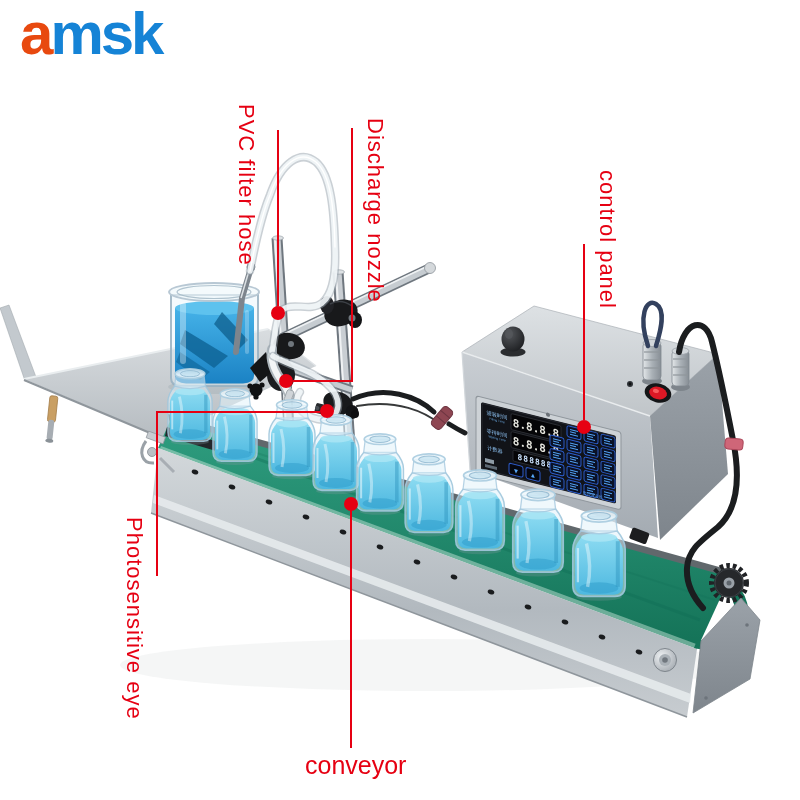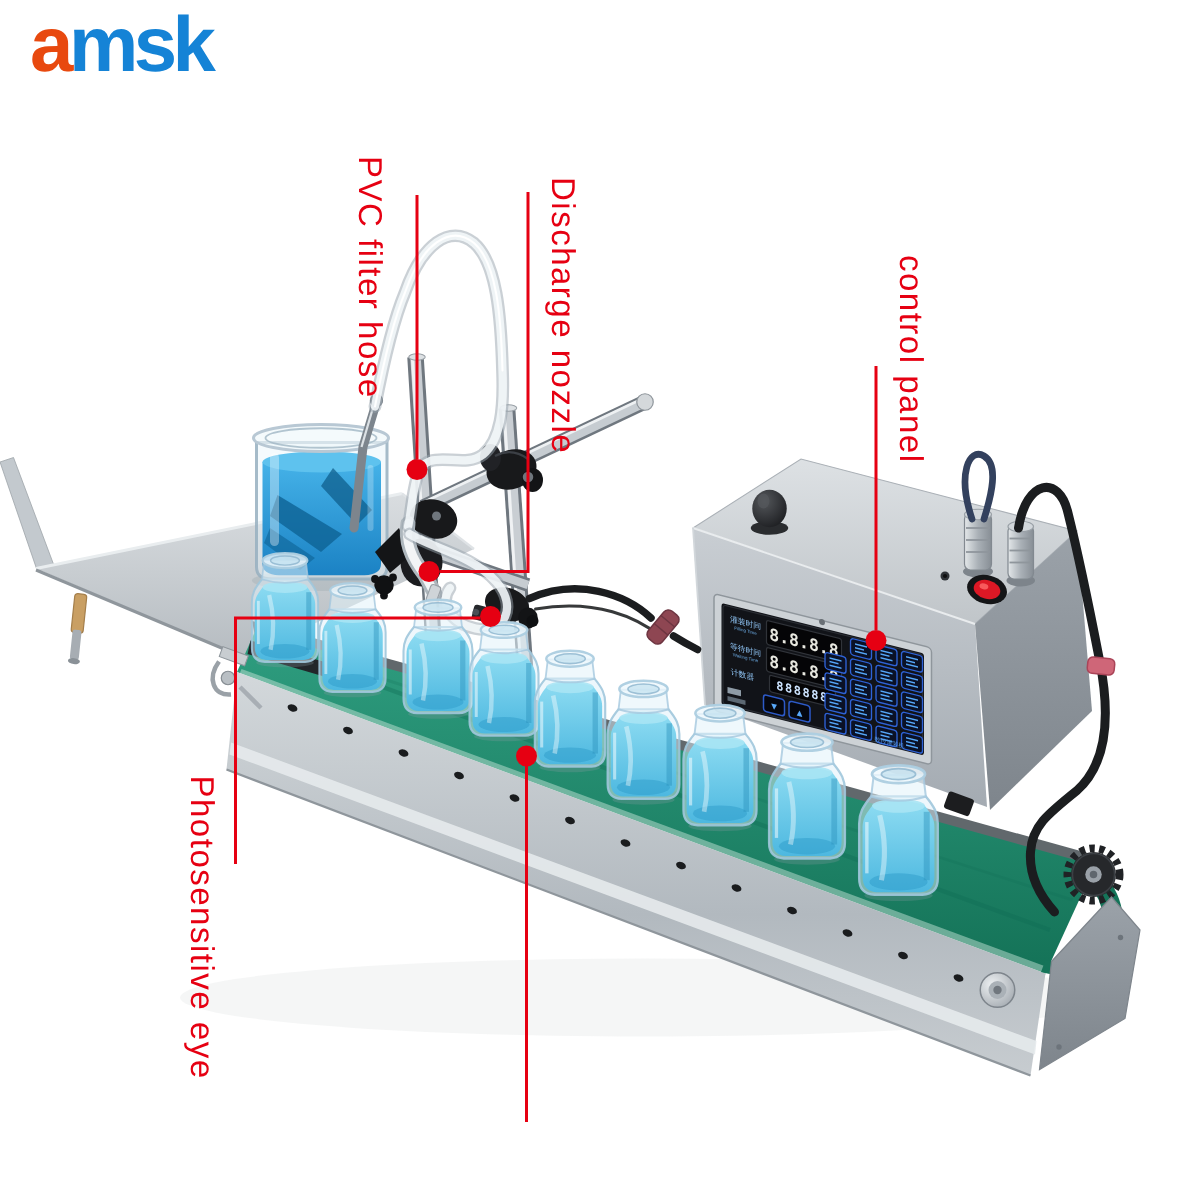--- a/index.html
+++ b/index.html
@@ -1,19 +1,19 @@
 <!DOCTYPE html>
 <html><head>
 <meta charset="utf-8">
 <style>
   html,body{margin:0;padding:0;background:#fff;}
   #stage{position:relative;width:800px;height:800px;background:#ffffff;overflow:hidden;
          font-family:"Liberation Sans",sans-serif;}
   #machine-svg{position:absolute;left:0;top:0;}
-  .logo{position:absolute;left:20px;top:4px;font-size:52px;font-weight:800;
+  .logo{position:absolute;left:20px;top:4px;font-size:60px;font-weight:800;
         letter-spacing:-3px;line-height:1;user-select:none;}
   .logo .a-part{color:#e8490f;}
   .logo .msk-part{color:#1583d6;}
   .vlabel{position:absolute;writing-mode:vertical-rl;text-orientation:mixed;
           color:#e60012;font-size:22px;letter-spacing:1px;white-space:nowrap;}
   .hlabel{position:absolute;color:#e60012;font-size:25px;white-space:nowrap;}
   #pvc-label{left:233px;top:104px;}
   #discharge-label{left:362px;top:118px;}
   #control-label{left:594px;top:170px;}
   #photo-label{left:121px;top:517px;}
@@ -377,14 +377,15 @@
 </svg>
 
 <div class="logo">
   <span class="a-part">a</span><span class="msk-part">msk</span>
 </div>
 
 <div id="pvc-label" class="vlabel">PVC filter hose</div>
 <div id="discharge-label" class="vlabel">Discharge nozzle</div>
 <div id="control-label" class="vlabel">control panel</div>
 <div id="photo-label" class="vlabel">Photosensitive eye</div>
+<div id="conveyor-label" class="hlabel">conveyor</div>
 
 </div>
 
 </body></html>

